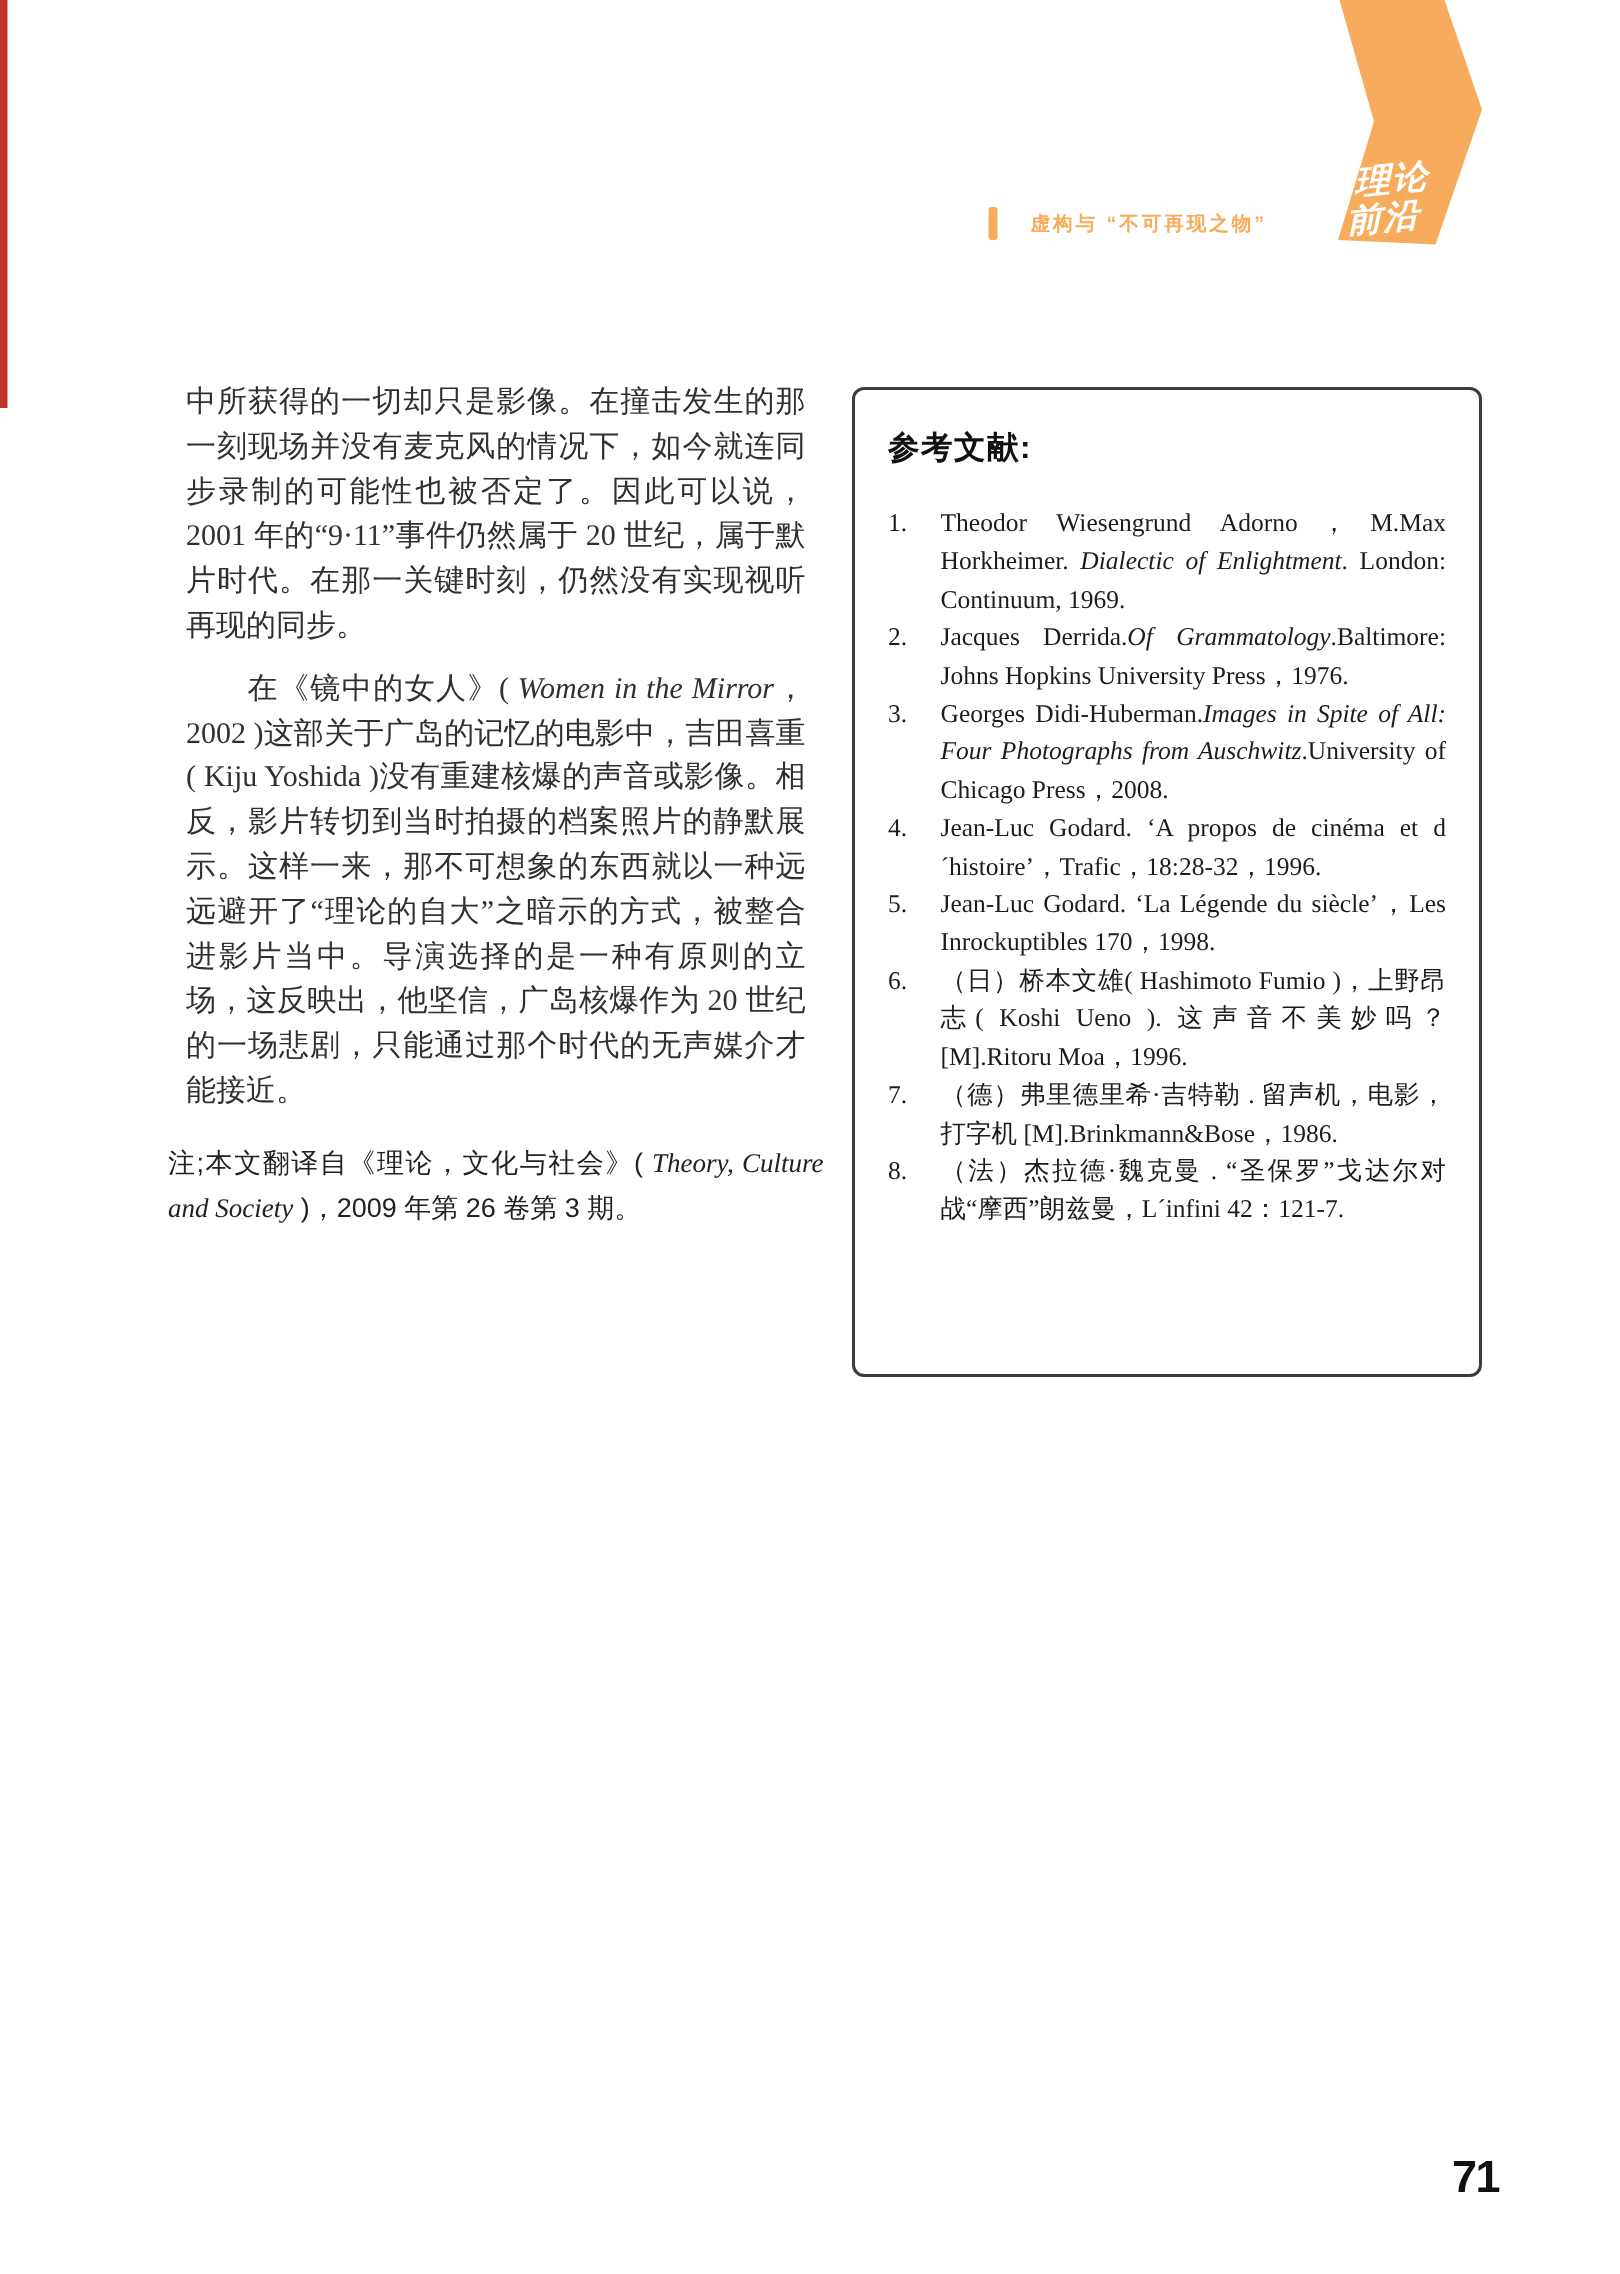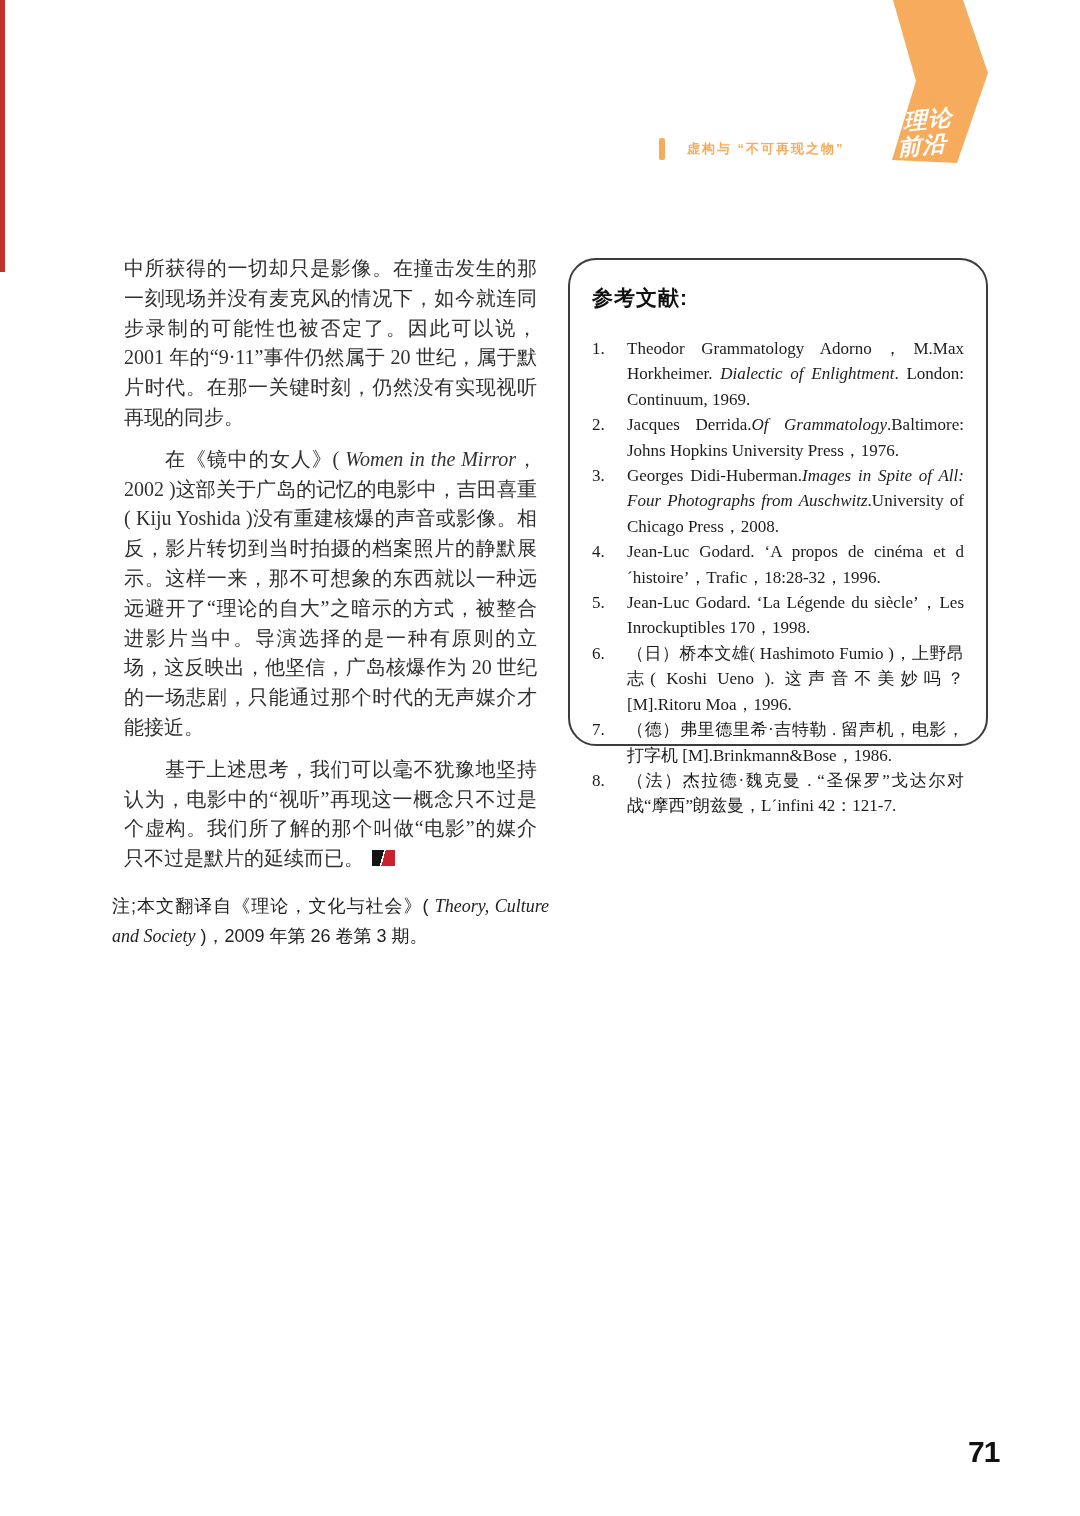--- a/index.html
+++ b/index.html
@@ -44,22 +44,22 @@
   .end-mark::after { content:"★"; position:absolute; left:4px; top:0px; color:#fff; font-size:10px; line-height:16px; }
   .note {
     margin-top:18px;
     font-family:"Liberation Sans","DejaVu Sans",sans-serif;
     font-size:18px; line-height:29.8px; color:#222; text-align:justify;
   }
   .note .it { font-family:"Liberation Serif","DejaVu Serif",serif; }
 
   
   .refs {
-    position:absolute; left:568px; top:258px; width:420px; height:488px;
-    box-sizing:border-box; border:2px solid #3c3c3c; border-radius:28px;
+    position:absolute; left:568px; top:258px; width:420px; height:660px;
+    box-sizing:border-box; border:2px solid #3c3c3c; border-radius:8px;
     padding:22px 22px 0 22px; color:#1c1c1c; background:#fff;
   }
   .refs-title {
     font-family:"Liberation Sans","DejaVu Sans",sans-serif;
     font-weight:bold; font-size:21px; color:#111; letter-spacing:1px;
     margin:2px 0 24px 0;
   }
   .refs-list { list-style:none; margin:0; padding:0; font-size:17px; line-height:25.4px; }
   .ref-item { display:flex; }
   .ref-num { flex:none; width:26px; }
@@ -90,30 +90,29 @@
 
   <div class="running-head">
     <span class="rh-bar"></span>
     <span class="rh-text">虚构与 “不可再现之物”</span>
   </div>
 
   <div class="article" id="article">
 
   <p><span>中所获得的一切却只是影像。在撞击发生的那一刻现场并没有麦克风的情况下，如今就连同步录制的可能性也被否定了。因此可以说，2001 年的“9·11”事件仍然属于 20 世纪，属于默片时代。在那一关键时刻，仍然没有实现视听再现的同步。</span></p>
       <p class="indent"><span>在《镜中的女人》( </span><span class="it">Women in the Mirror</span><span>，2002 )这部关于广岛的记忆的电影中，吉田喜重( Kiju Yoshida )没有重建核爆的声音或影像。相反，影片转切到当时拍摄的档案照片的静默展示。这样一来，那不可想象的东西就以一种远远避开了“理论的自大”之暗示的方式，被整合进影片当中。导演选择的是一种有原则的立场，这反映出，他坚信，广岛核爆作为 20 世纪的一场悲剧，只能通过那个时代的无声媒介才能接近。</span></p>
-      <p class="indent"><span>基于上述思考，我们可以毫不犹豫地坚持认为，电影中的“视听”再现这一概念只不过是个虚构。我们所了解的那个叫做“电影”的媒介只不过是默片的延续而已。</span><span class="end-mark"></span></p>
       <div class="note"><span>注;本文翻译自《理论，文化与社会》( </span><span class="it">Theory, Culture and Society</span><span> )，2009 年第 26 卷第 3 期。</span></div>
     </div>
 
   <div class="refs">
     <div class="refs-title">参考文献:</div>
     <ol class="refs-list" id="refs-list">
         <li class="ref-item">
           <span class="ref-num">1.</span>
-          <div class="ref-text"><span>Theodor Grammatology Adorno，M.Max Horkheimer. </span><span class="it">Dialectic of Enlightment</span><span>. London: Continuum, 1969.</span></div>
+          <div class="ref-text"><span>Theodor Wiesengrund Adorno，M.Max Horkheimer. </span><span class="it">Dialectic of Enlightment</span><span>. London: Continuum, 1969.</span></div>
         </li>
         <li class="ref-item">
           <span class="ref-num">2.</span>
           <div class="ref-text"><span>Jacques Derrida.</span><span class="it">Of Grammatology</span><span>.Baltimore: Johns Hopkins University Press，1976.</span></div>
         </li>
         <li class="ref-item">
           <span class="ref-num">3.</span>
           <div class="ref-text"><span>Georges Didi-Huberman.</span><span class="it">Images in Spite of All: Four Photographs from Auschwitz</span><span>.University of Chicago Press，2008.</span></div>
         </li>
         <li class="ref-item">

